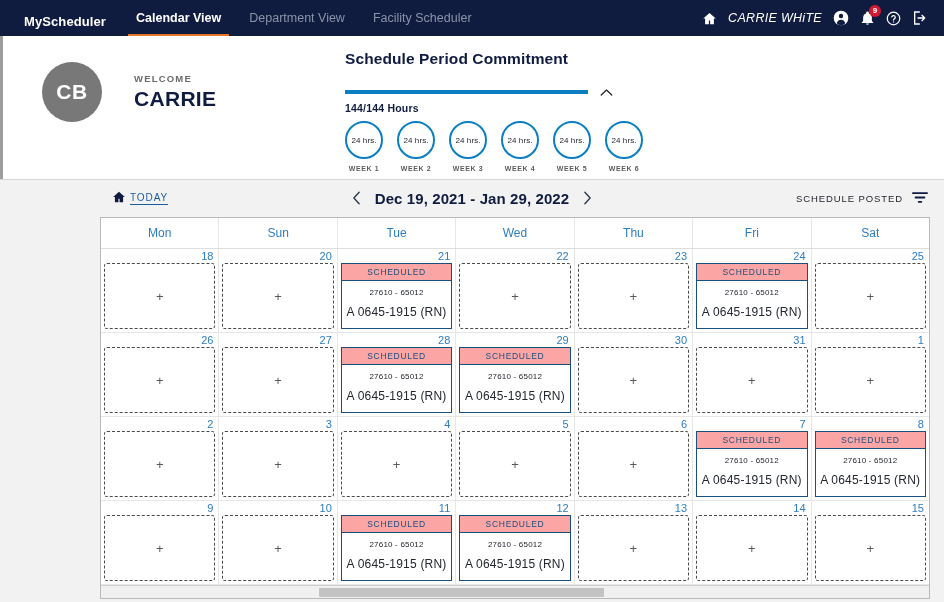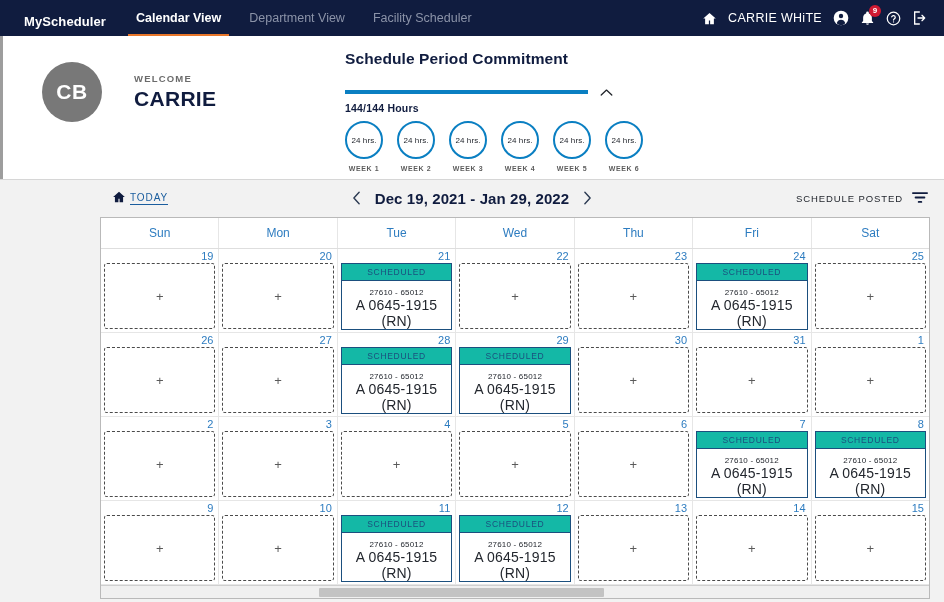--- a/index.html
+++ b/index.html
@@ -30,21 +30,21 @@
   .navtab.active { color: #ffffff; font-weight: bold; }
   .navtab.active::after {
     content: ""; position: absolute; left: 6px; right: 6px; bottom: 0;
     height: 2.5px; background: #e8762a;
   }
   .navright {
     margin-left: auto; display: flex; align-items: center;
     gap: 11px; padding-right: 16px;
   }
   .navright .uname {
-    color: #ffffff; font-size: 12.5px; letter-spacing: .3px;
+    color: #ffffff; font-size: 12.5px; letter-spacing: .3px; font-style: italic;
   }
   .icon-btn {
     display: flex; align-items: center; justify-content: center;
     cursor: pointer; position: relative;
   }
   .badge {
     position: absolute; top: -6px; right: -6px;
     background: #d01a32; color: #fff;
     font-size: 8px; font-weight: bold;
     min-width: 12px; height: 12px; border-radius: 6px;
@@ -151,27 +151,27 @@
   .box-empty {
     flex: 1; border: 1px dashed #4a4a4a; border-radius: 3px;
     display: flex; align-items: center; justify-content: center;
     color: #5a5a5a; font-size: 13px; cursor: pointer; background: #fff;
   }
   .box-sched {
     flex: 1; border: 1.5px solid #1b4f7e; background: #ffffff; cursor: pointer;
     display: flex; flex-direction: column;
   }
   .sched-head {
-    background: #14b8a6; border-bottom: 1.5px solid #1b4f7e;
+    background: #fca5a5; border-bottom: 1.5px solid #1b4f7e;
     text-align: center; font-size: 8.5px; color: #1b4f7e;
     letter-spacing: .7px; padding: 3px 0 3px 0;
   }
   .sched-body { flex: 1; padding-top: 7px; text-align: center; }
   .sched-l1 { font-size: 8px; color: #23272e; letter-spacing: .2px; }
-  .sched-l2 { font-size: 14px; color: #23272e; letter-spacing: .2px; }
+  .sched-l2 { font-size: 12px; color: #23272e; letter-spacing: .2px; margin-top: 8px; }
 
   .hscroll {
     height: 13px; background: #f0f0f0; border-top: 1px solid #cfcfcf;
     position: relative;
   }
   .hscroll .thumb {
     position: absolute; left: 218px; top: 2px; height: 9px; width: 285px;
     background: #c3c3c3; border-radius: 1px; cursor: pointer;
   }
 </style>
@@ -305,32 +305,32 @@
           <path d="M1 2h16"></path>
           <path d="M4 7h10"></path>
           <path d="M7.5 12h3"></path>
         </svg>
     </span>
   </div>
 </div>
 
 <div class="calwrap">
   <div class="dayhead">
+    <div>Mon</div>
     <div>Sun</div>
-    <div>Mon</div>
     <div>Tue</div>
     <div>Wed</div>
     <div>Thu</div>
     <div>Fri</div>
     <div>Sat</div>
   </div>
   <div class="weeksrows" id="weeks-rows">
       <div class="wkrow">
         <div class="cell">
-          <div class="daynum">19</div>
+          <div class="daynum">18</div>
           <div class="box-empty">
             <span>+</span>
           </div>
         </div>
         <div class="cell">
           <div class="daynum">20</div>
           <div class="box-empty">
             <span>+</span>
           </div>
         </div>

